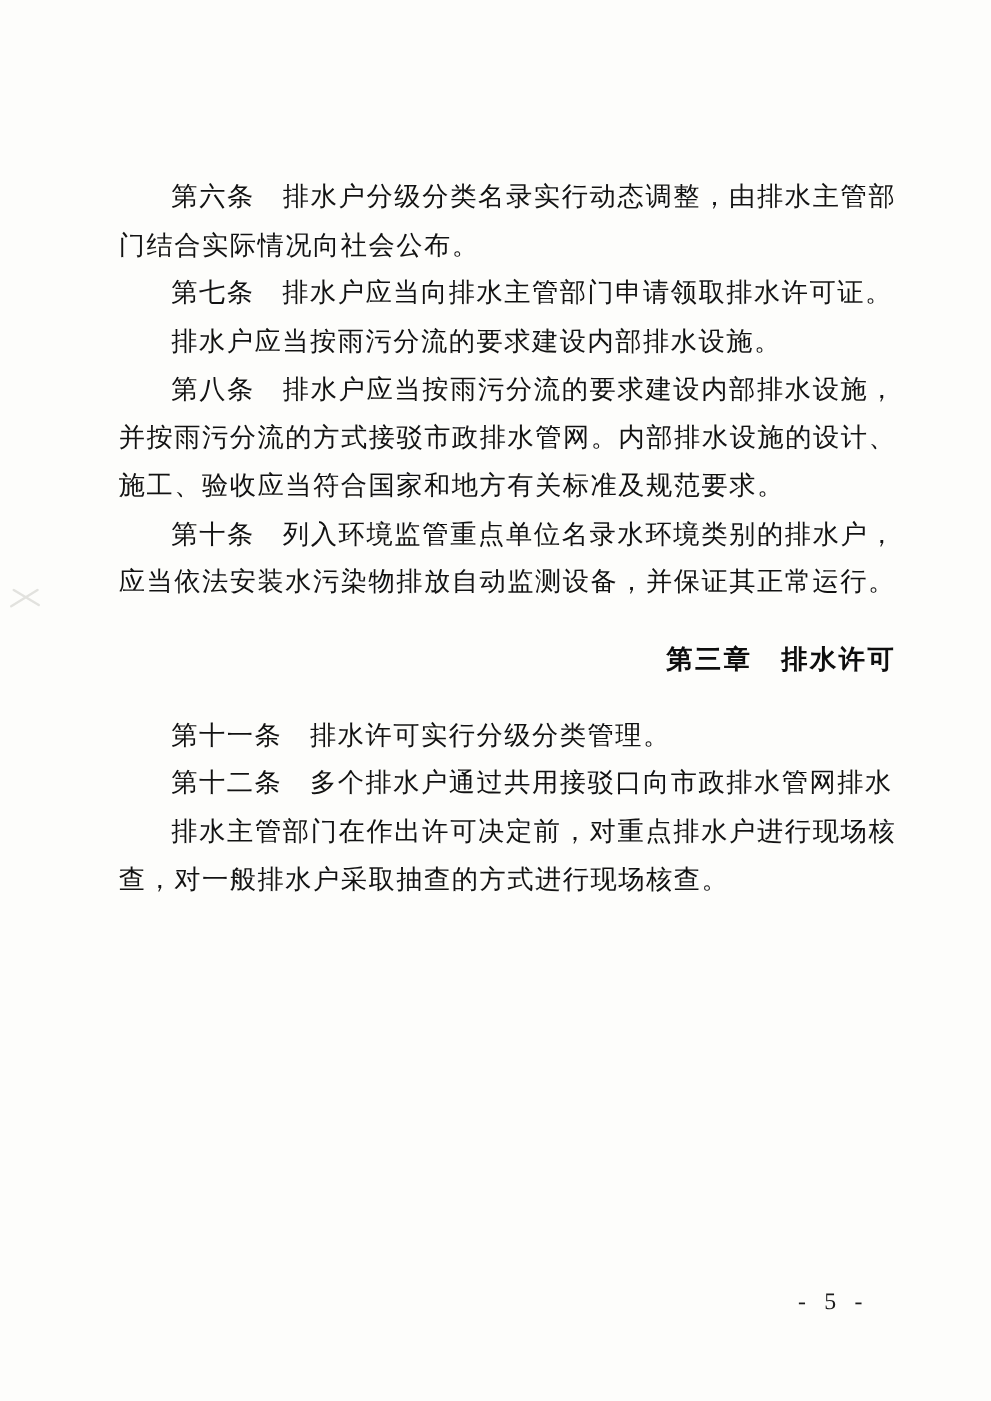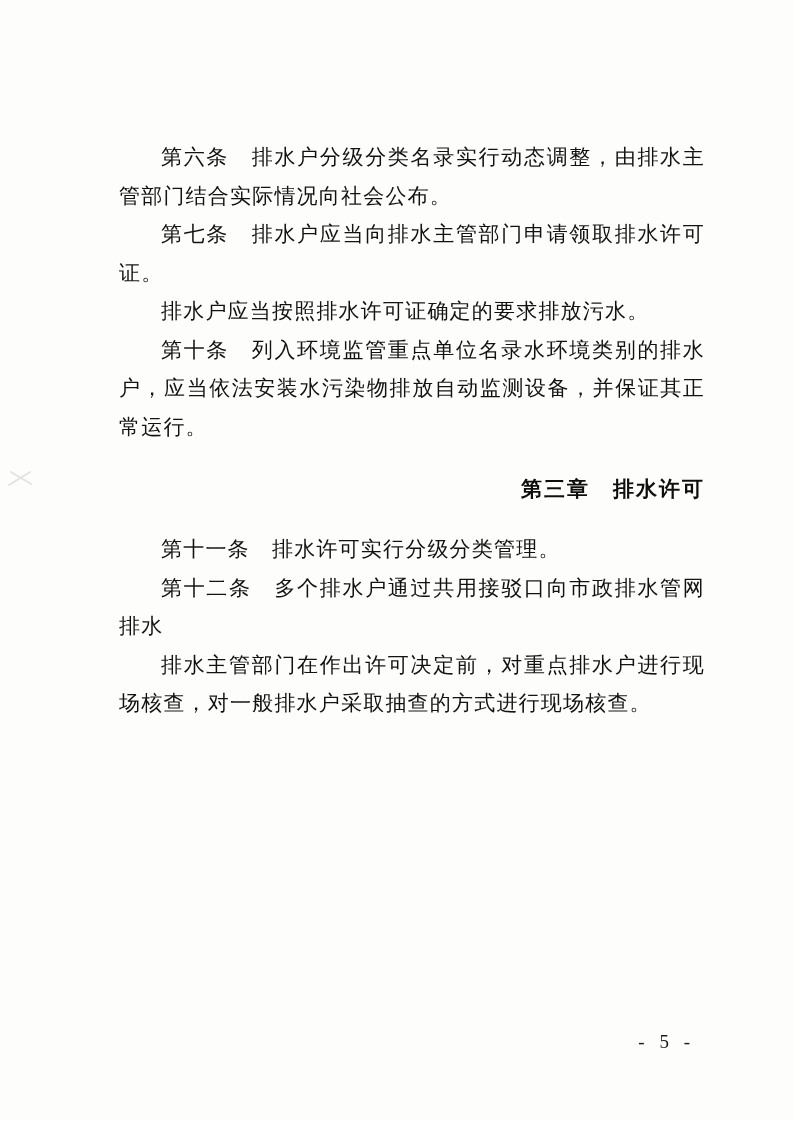--- a/index.html
+++ b/index.html
@@ -11,23 +11,22 @@
     height: 1121px;
     background: #fdfdfb;
     position: relative;
     overflow: hidden;
     font-family: "Liberation Serif", serif;
     color: #121212;
   }
   .page-content {
     position: absolute;
     left: 95px;
-    right: 88px;
+    right: 76px;
     top: 138px;
-    margin-left: 24px;
   }
   .para {
     margin: 0;
     font-size: 21px;
     line-height: 38.5px;
     letter-spacing: 1.2px;
     text-align: justify;
     text-align-last: left;
     text-indent: 2em;
   }
@@ -63,21 +62,22 @@
 
 <div class="page">
 
   <svg class="scan-artifact" width="32" height="22" viewBox="0 0 32 22" aria-hidden="true">
     <path d="M5 17 L26 4 M7 4 L27 16" stroke="#dcdcd8" stroke-width="2" fill="none" stroke-linecap="round"></path>
   </svg>
 
   <main class="page-content">
       <p class="para">第六条　排水户分级分类名录实行动态调整，由排水主管部门结合实际情况向社会公布。</p>
       <p class="para">第七条　排水户应当向排水主管部门申请领取排水许可证。</p>
-      <p class="para">排水户应当按照排水许可证确定的要求排放污水。</p>
+      <p class="para">排水户应当按雨污分流的要求建设内部排水设施。</p>
+      <p class="para">第八条　排水户应当按雨污分流的要求建设内部排水设施，并按雨污分流的方式接驳市政排水管网。内部排水设施的设计、施工、验收应当符合国家和地方有关标准及规范要求。</p>
       <p class="para">第十条　列入环境监管重点单位名录水环境类别的排水户，应当依法安装水污染物排放自动监测设备，并保证其正常运行。</p>
       <h2 class="chapter-heading">第三章　排水许可</h2>
       <p class="para">第十一条　排水许可实行分级分类管理。</p>
       <p class="para">第十二条　多个排水户通过共用接驳口向市政排水管网排水</p>
       <p class="para">排水主管部门在作出许可决定前，对重点排水户进行现场核查，对一般排水户采取抽查的方式进行现场核查。</p>
     </main>
 
   <div class="page-number">- 5 -</div>
 
 </div>

